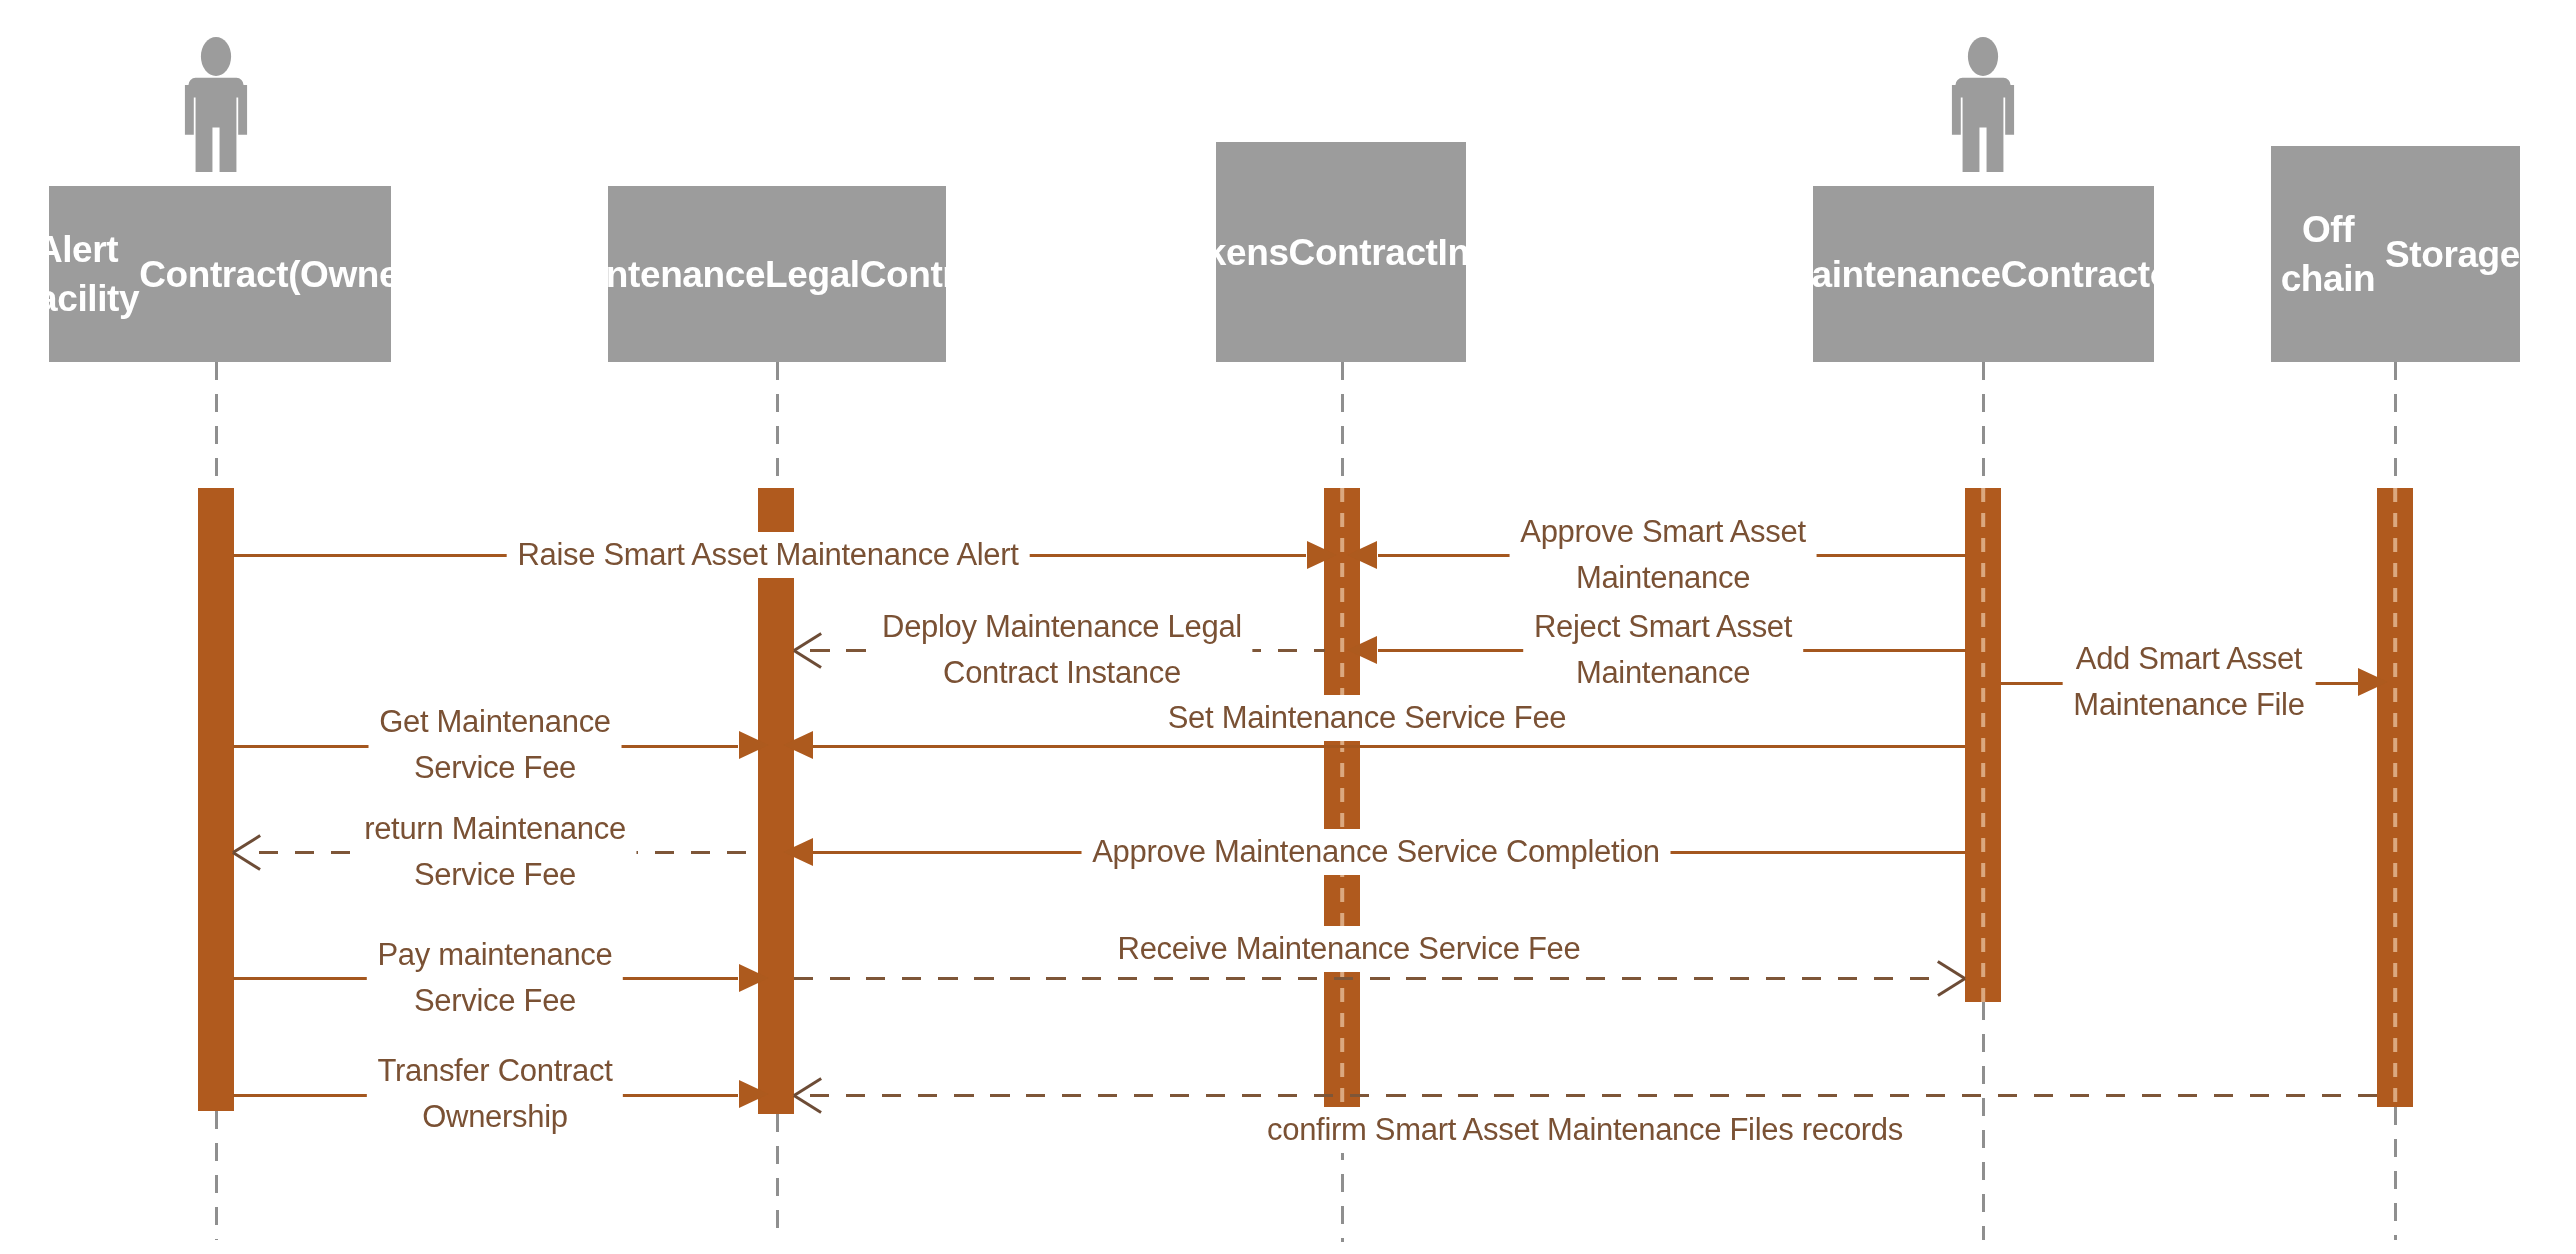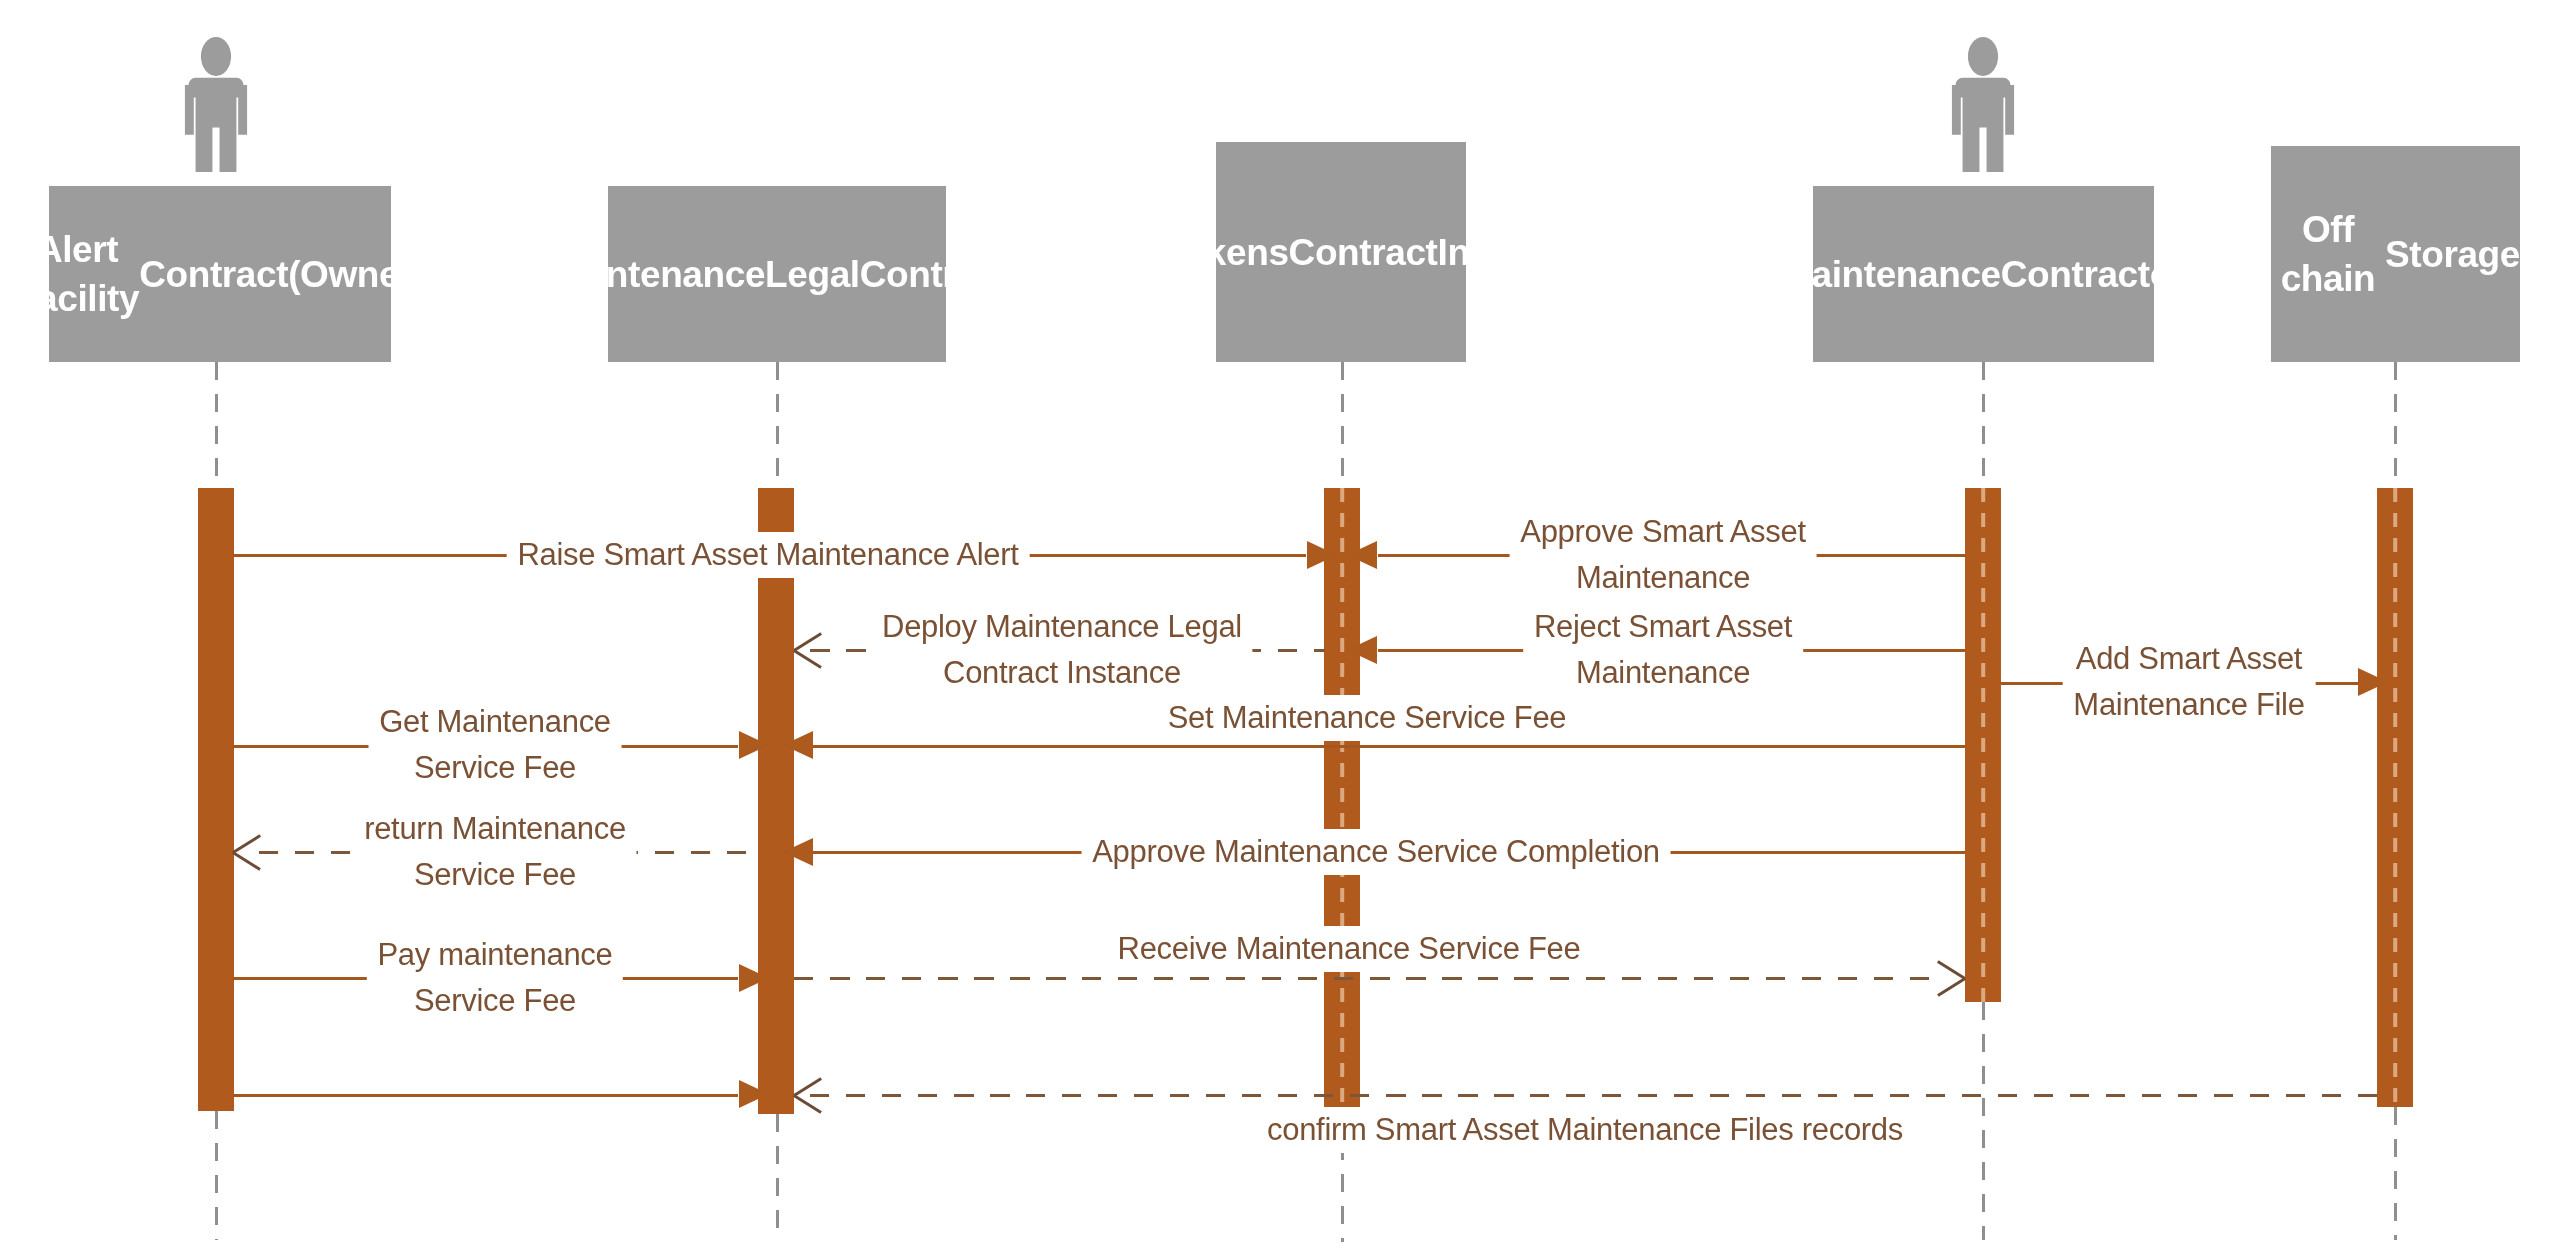--- a/index.html
+++ b/index.html
@@ -190,20 +190,24 @@
       <span class="l">Service Fee</span>
     </div>
     <div class="msg-line dashed" style="left: 794px; top: 977px; width: 1142px; height: 2.7px; position: absolute;"></div>
     <div class="open-arm" style="left: 1933px; top: 977px; width: 32px; height: 2.7px; position: absolute; transform-origin: 100% 50%; transform: rotate(32deg);"></div>
     <div class="open-arm" style="left: 1933px; top: 977px; width: 32px; height: 2.7px; position: absolute; transform-origin: 100% 50%; transform: rotate(-32deg);"></div>
     <div class="msg-label" style="left: 1349px; top: 926px; position: absolute; text-align: right;">
       <span class="l">Receive Maintenance Service Fee</span>
     </div>
     <div class="msg-line solid" style="left: 233px; top: 1094px; width: 505px; height: 2.7px; position: absolute;"></div>
     <div class="tri right" style="left: 739px; top: 1080px; position: absolute;"></div>
+    <div class="msg-label" style="left: 495px; top: 1048px; position: absolute;">
+      <span class="l">Transfer Contract</span>
+      <span class="l">Ownership</span>
+    </div>
     <div class="msg-line dashed" style="left: 810px; top: 1094px; width: 1568px; height: 2.7px; position: absolute;"></div>
     <div class="open-arm" style="left: 794px; top: 1094px; width: 32px; height: 2.7px; position: absolute; transform-origin: 0px 50%; transform: rotate(32deg);"></div>
     <div class="open-arm" style="left: 794px; top: 1094px; width: 32px; height: 2.7px; position: absolute; transform-origin: 0px 50%; transform: rotate(-32deg);"></div>
     <div class="msg-label" style="left: 1585px; top: 1071px; position: absolute; margin-top: 36px;">
       <span class="l">confirm Smart Asset Maintenance Files records</span>
     </div>
   </div>
 
 
 </body></html>

